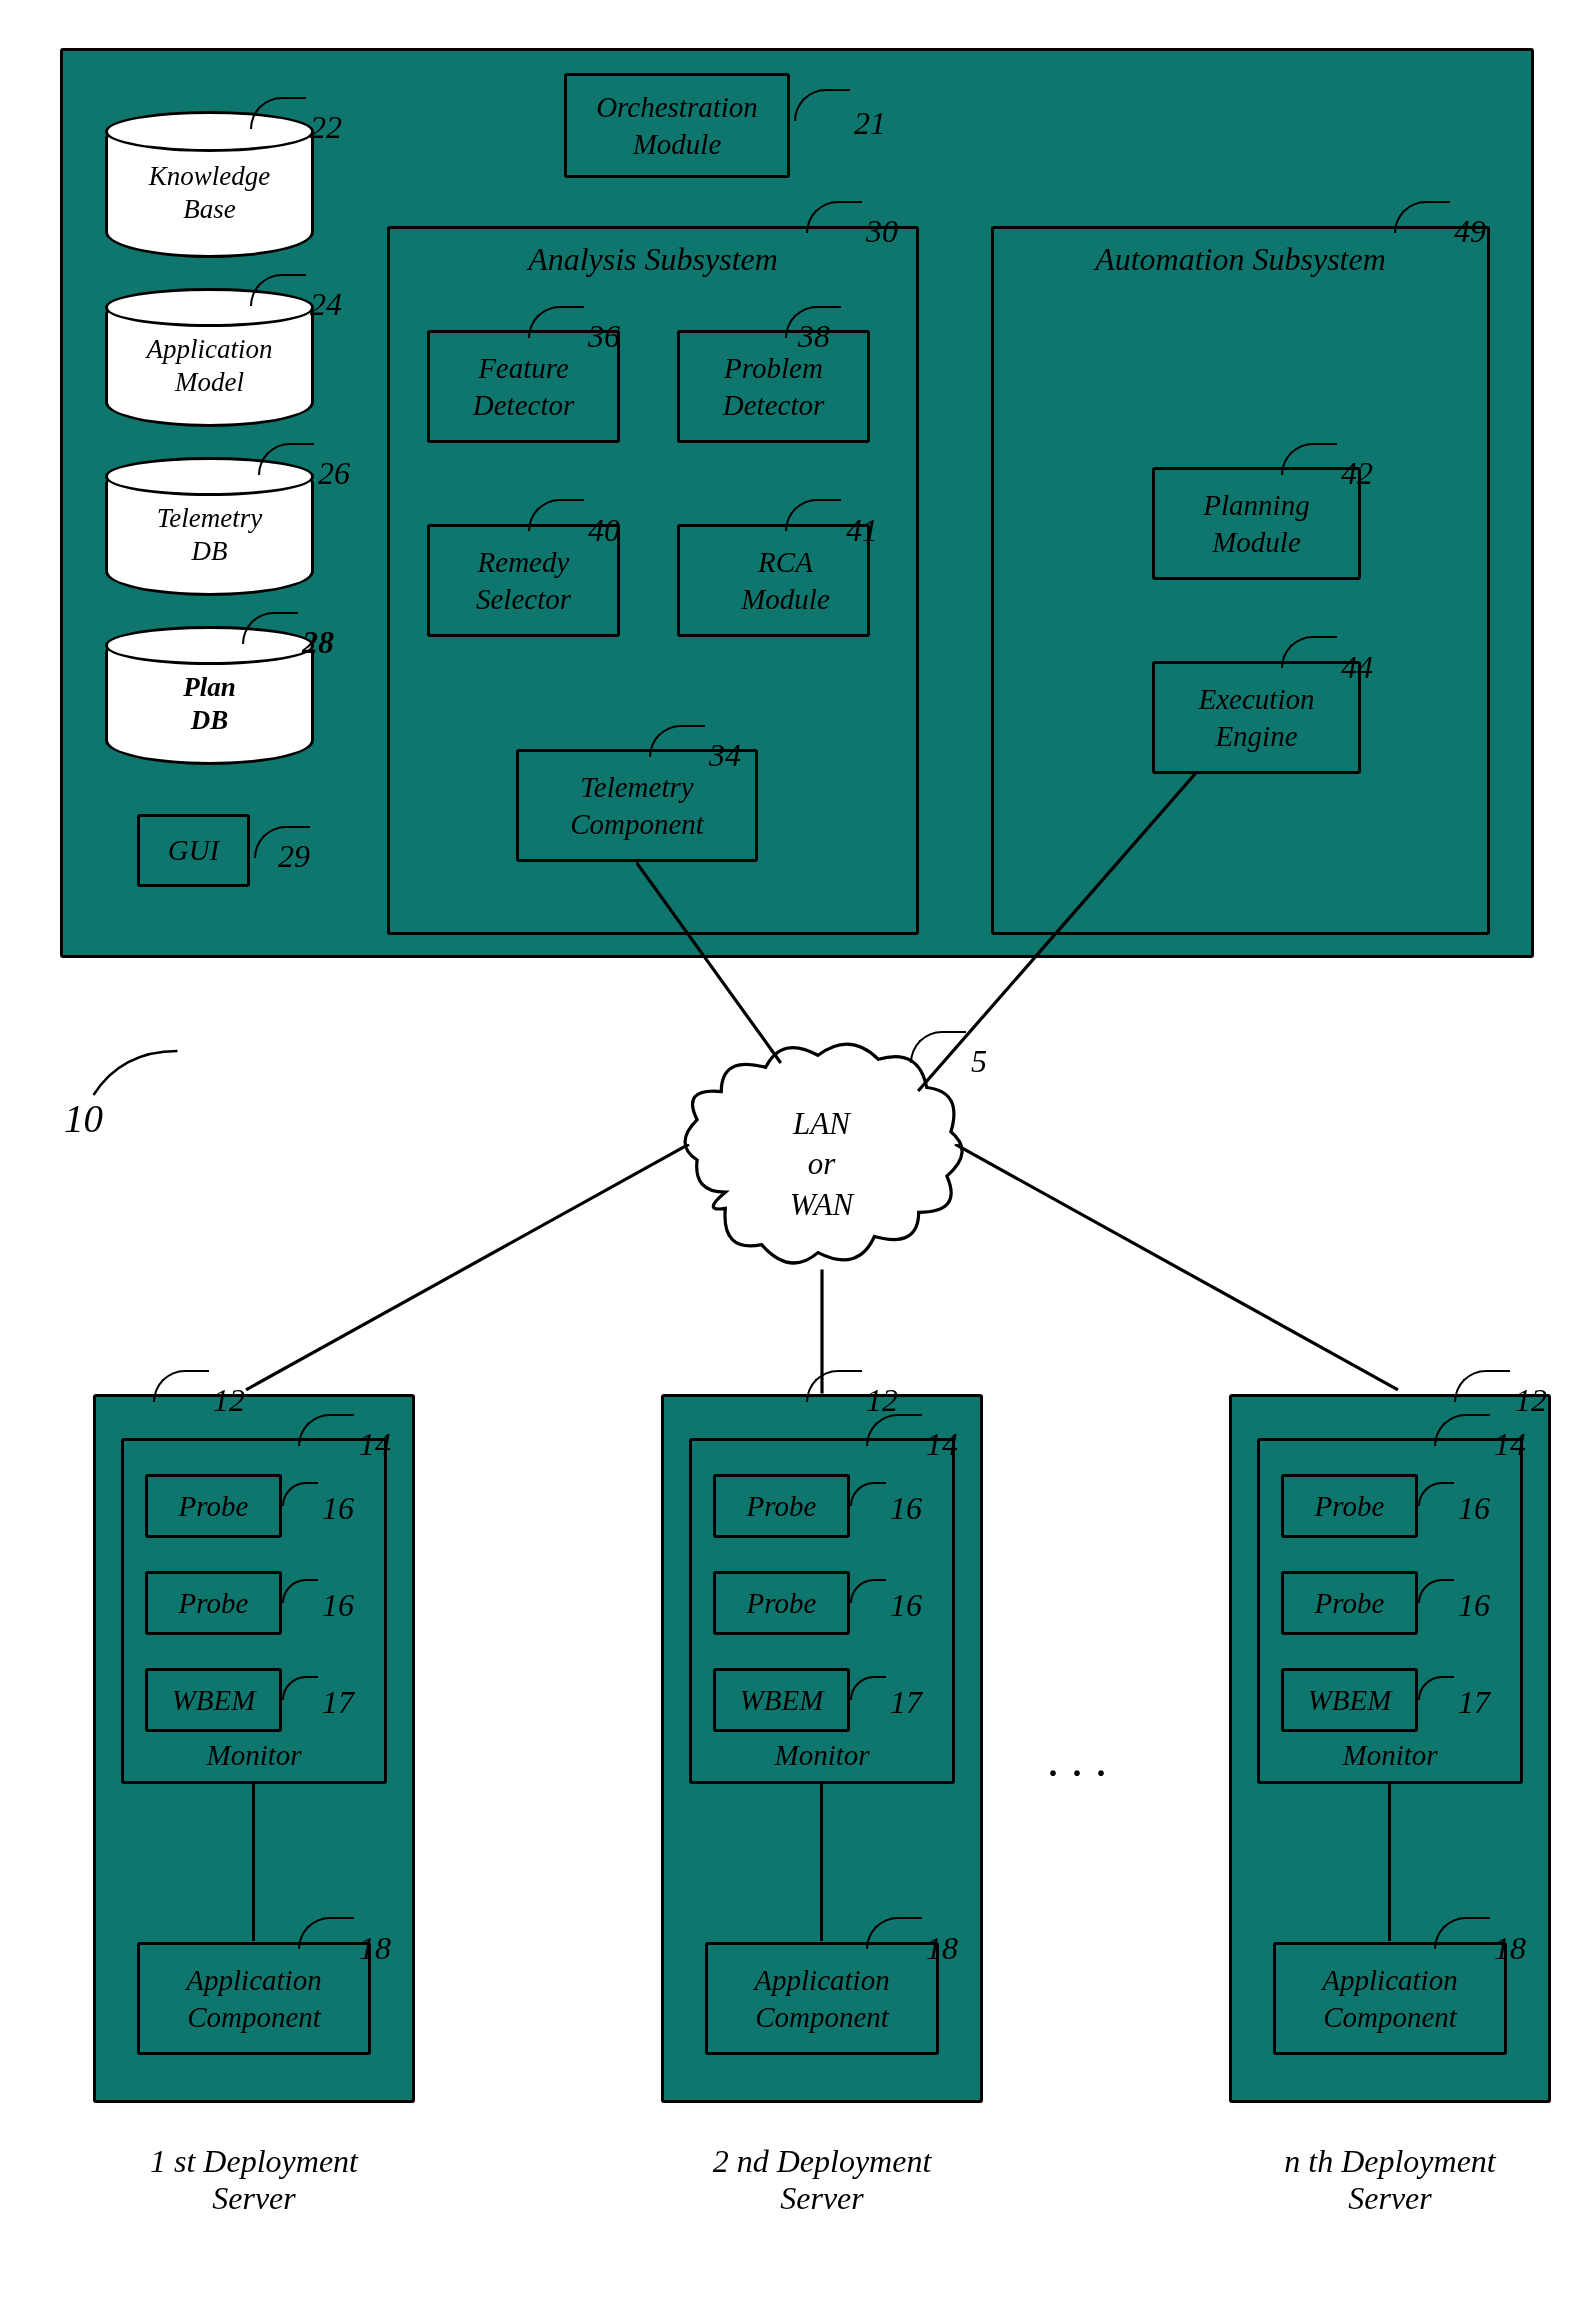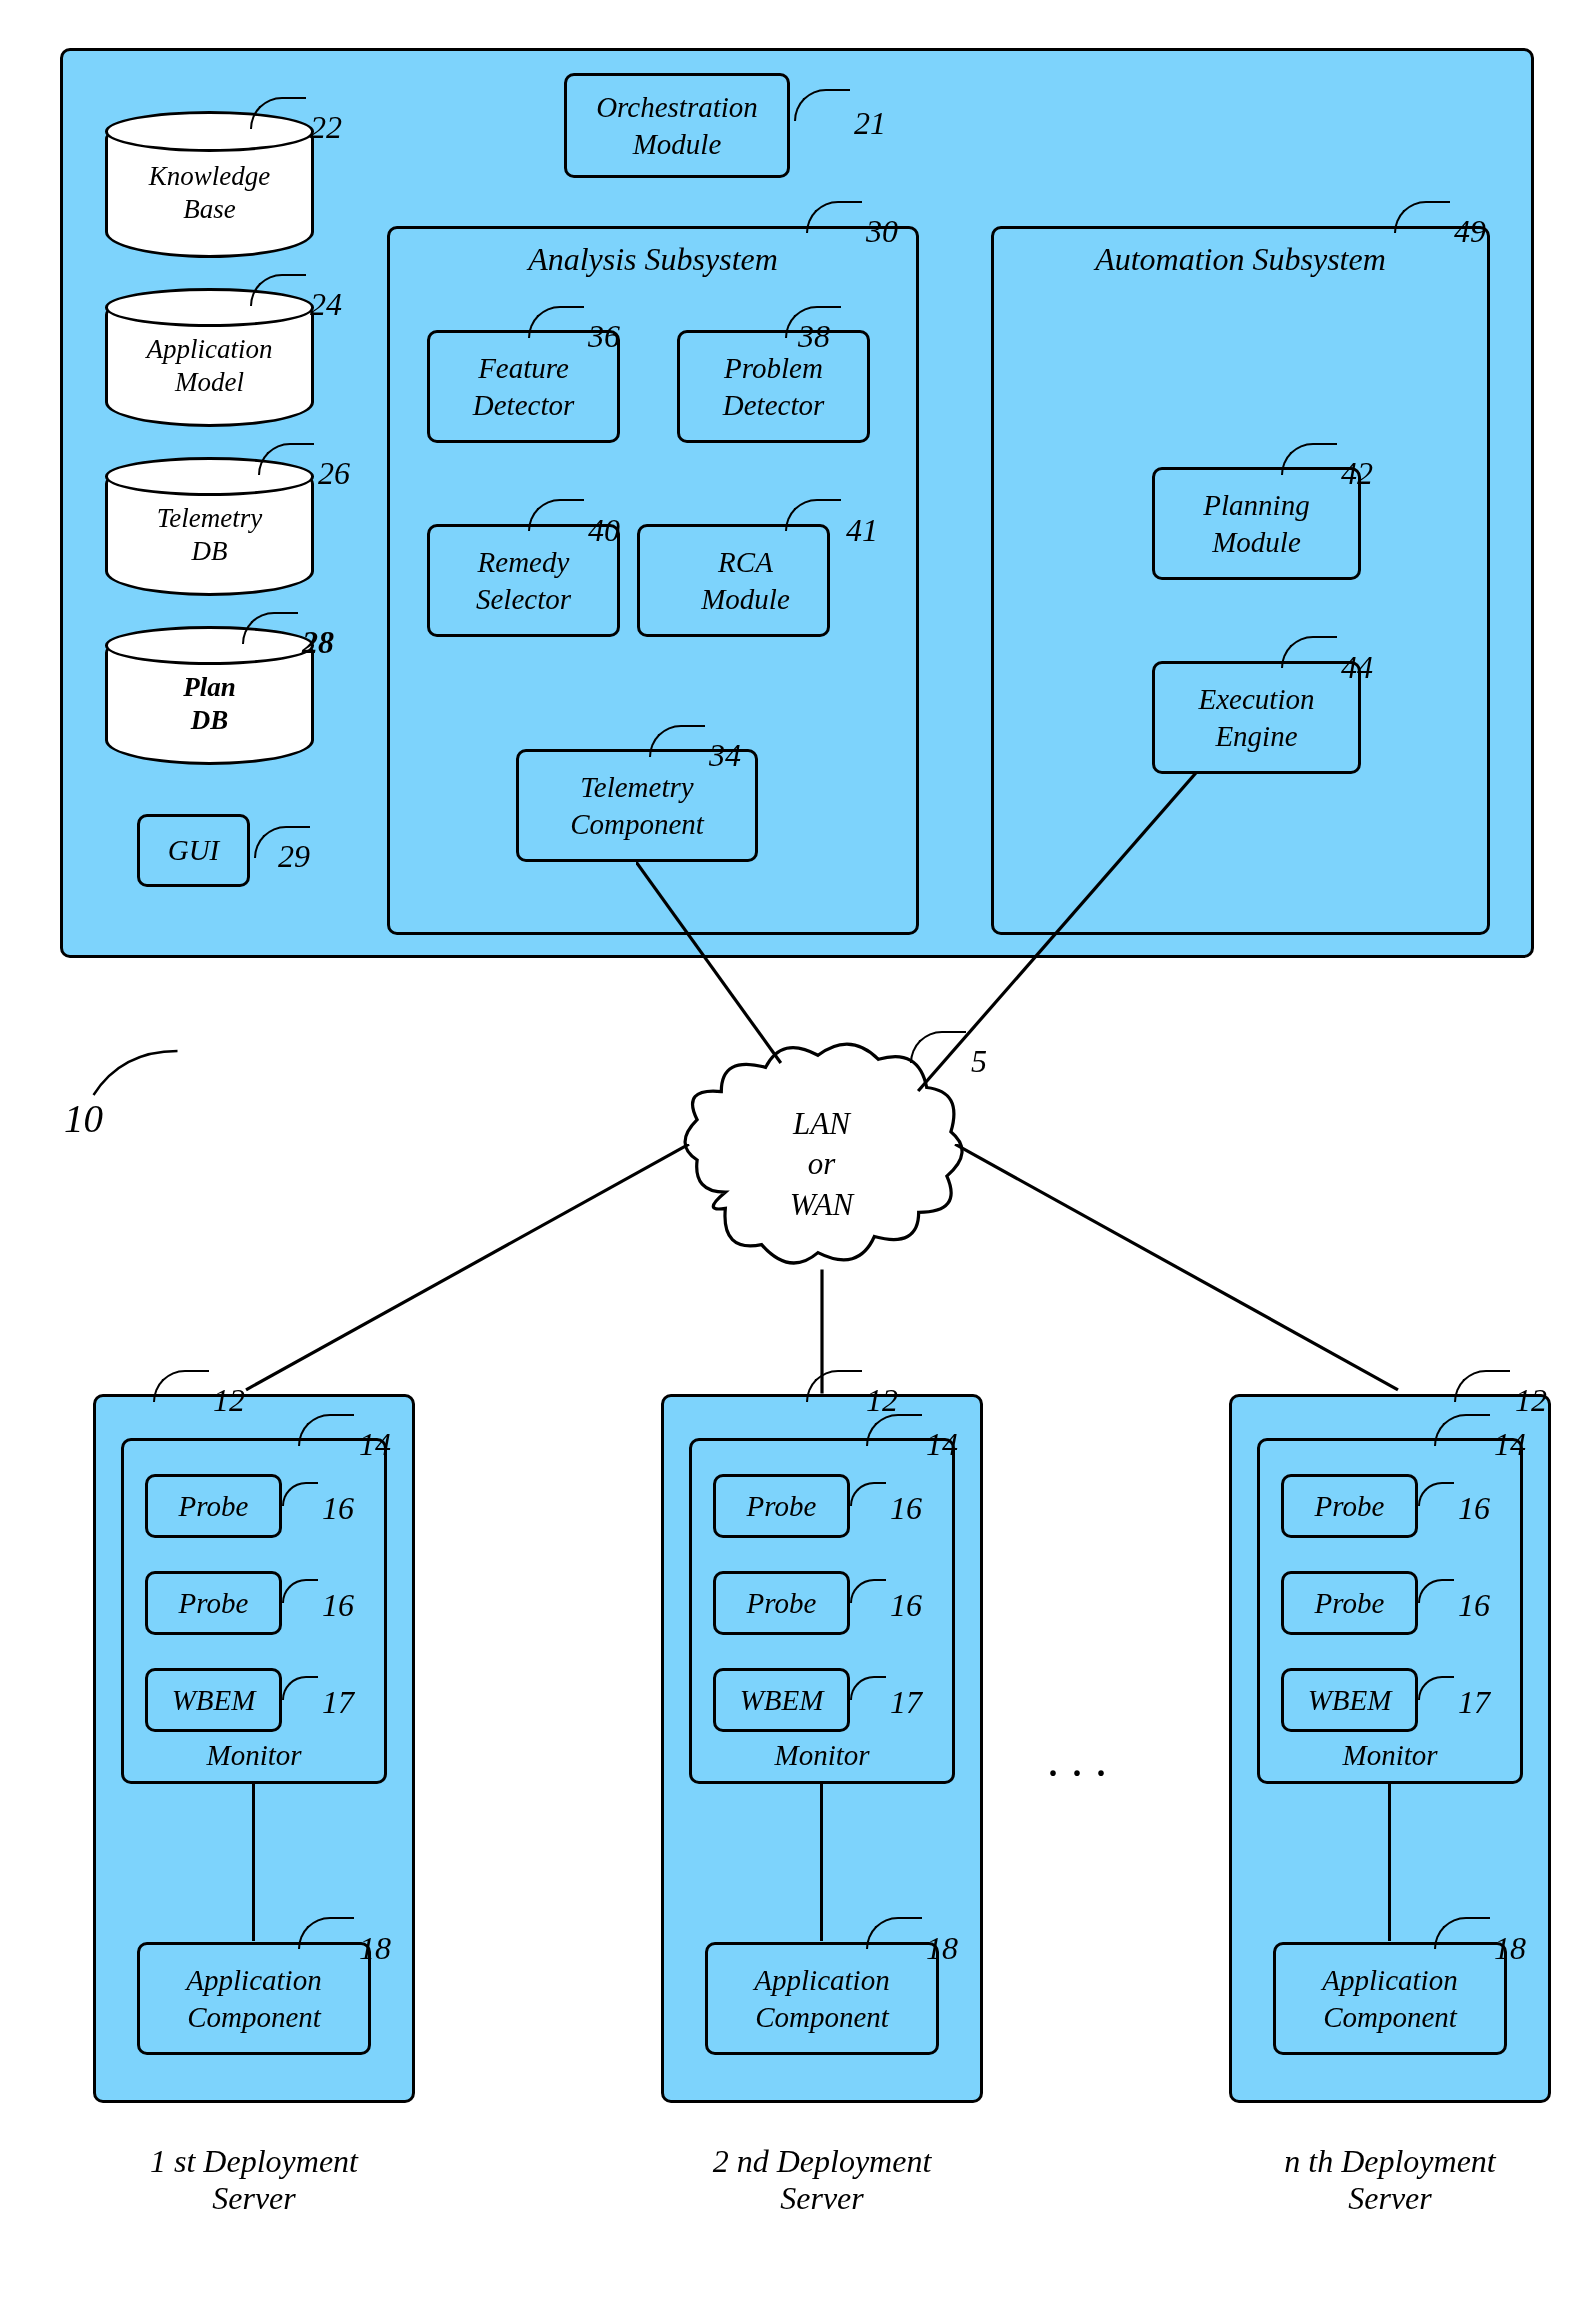--- a/index.html
+++ b/index.html
@@ -9,22 +9,22 @@
     width: 1596px;
     height: 2319px;
     background: #fff;
     font-family: Georgia, 'Times New Roman', serif;
     font-style: italic;
     position: relative;
   }
   .box {
     position: absolute;
     border: 3.2px solid #000;
-    border-radius: 10px;
-    background: #7dd3fc;
+    border-radius: 3px;
+    background: #0f766e;
     display: flex;
     flex-direction: column;
     align-items: center;
     justify-content: center;
     text-align: center;
     font-size: 29px;
     line-height: 1.25;
   }
   .subsystem-title {
     font-size: 32px;
@@ -171,21 +171,21 @@
 <div class="hook" style="left:785px; top:306px;"></div>
 <div class="refnum" style="left:798px; top:318px;">38</div>
 
 <div class="box" style="left:427px; top:524px; width:193px; height:113px;">
   <span style="white-space:pre-line;">Remedy
 Selector</span>
 </div>
 <div class="hook" style="left:528px; top:499px;"></div>
 <div class="refnum" style="left:588px; top:512px;">40</div>
 
-<div class="box" style="left:637px; top:524px; width:193px; height:113px;padding-left:24px;">
+<div class="box" style="left:677px; top:524px; width:193px; height:113px;padding-left:24px;">
   <span style="white-space:pre-line;">RCA
 Module</span>
 </div>
 <div class="hook" style="left:785px; top:499px;"></div>
 <div class="refnum" style="left:846px; top:512px;">41</div>
 
 <div class="box" style="left:516px; top:749px; width:242px; height:113px;">
   <span style="white-space:pre-line;">Telemetry
 Component</span>
 </div>

